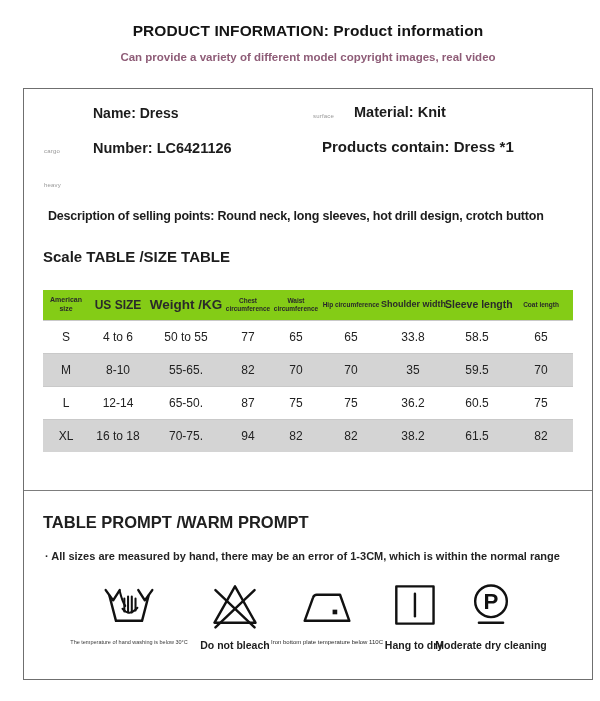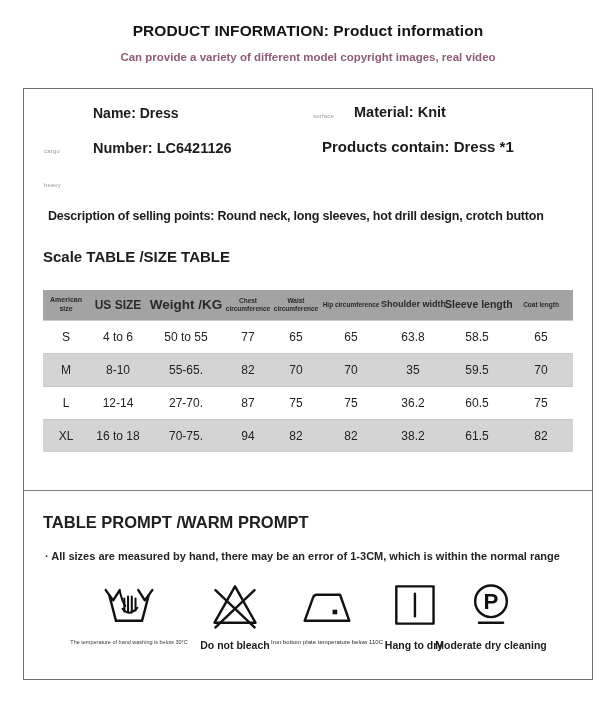--- a/index.html
+++ b/index.html
@@ -19,21 +19,21 @@
   .cargo-tag{left:20px;top:59px;}
   .number-label{left:69px;top:51px;font-size:14.5px;}
   .contains-label{left:298px;top:49px;font-size:15px;}
   .heavy-tag{left:20px;top:93px;}
   .quantities-label{left:74px;top:86px;font-size:13px;}
   .description{left:24px;top:120px;font-size:12.5px;font-weight:700;letter-spacing:-.2px;}
   .scale-title{left:19px;top:159px;font-size:15px;font-weight:700;}
   .size-table{position:absolute;left:19px;top:201px;width:530px;border-collapse:collapse;
               table-layout:fixed;}
   .size-table th,.size-table td{text-align:center;vertical-align:middle;padding:0;overflow:visible;}
-  .size-table thead tr{background:#a3a3a3;height:30px;}
+  .size-table thead tr{background:#84cc16;height:30px;}
   .size-table tbody tr{height:33px;}
   .size-table tbody tr:nth-child(even){background:#d4d4d4;}
   .size-table tbody tr{border-top:1px solid #c9c9c9;}
   .size-table td{font-size:12px;font-weight:400;color:#222;}
   th{font-weight:700;color:#2a2a2a;line-height:1.2;}
   th.h0{font-size:7px;}
   th.h1{font-size:12px;}
   th.h2{font-size:13.5px;}
   th.h3,th.h4{font-size:6.5px;}
   th.h5{font-size:6.5px;white-space:nowrap;}
@@ -107,39 +107,39 @@
           </tr>
         </thead>
       <tbody id="size-body">
           <tr>
             <td>S</td>
             <td>4 to 6</td>
             <td>50 to 55</td>
             <td>77</td>
             <td>65</td>
             <td>65</td>
-            <td>63.8</td>
+            <td>33.8</td>
             <td>58.5</td>
             <td>65</td>
           </tr>
           <tr>
             <td>M</td>
             <td>8-10</td>
             <td>55-65.</td>
             <td>82</td>
             <td>70</td>
             <td>70</td>
             <td>35</td>
             <td>59.5</td>
             <td>70</td>
           </tr>
           <tr>
             <td>L</td>
             <td>12-14</td>
-            <td>27-70.</td>
+            <td>65-50.</td>
             <td>87</td>
             <td>75</td>
             <td>75</td>
             <td>36.2</td>
             <td>60.5</td>
             <td>75</td>
           </tr>
           <tr>
             <td>XL</td>
             <td>16 to 18</td>

